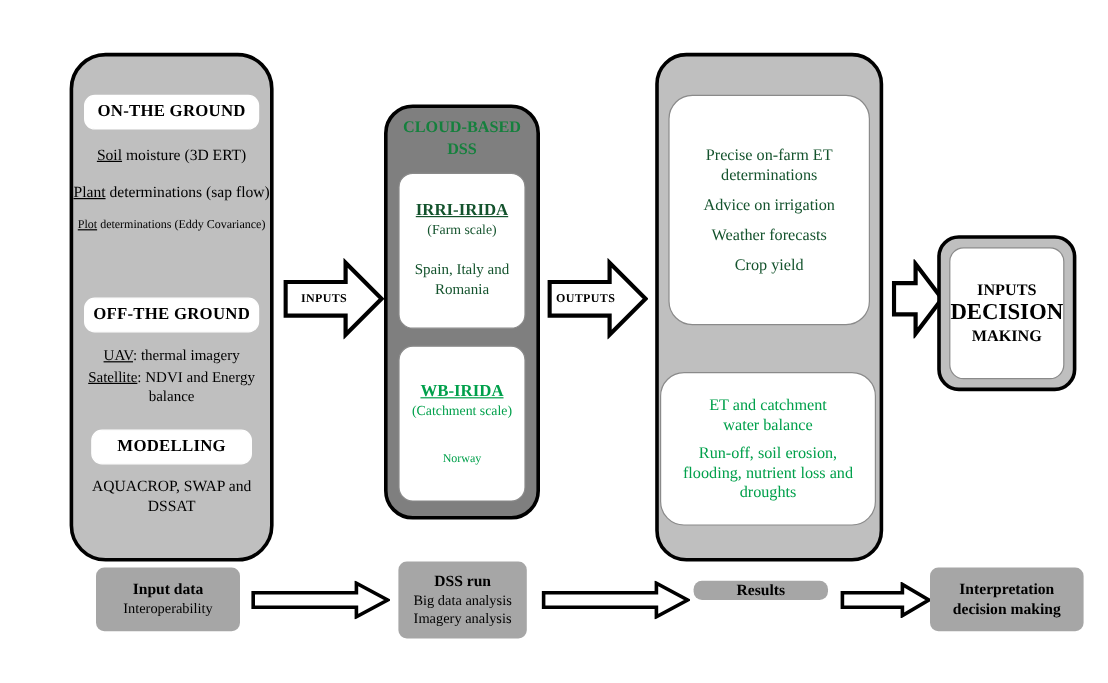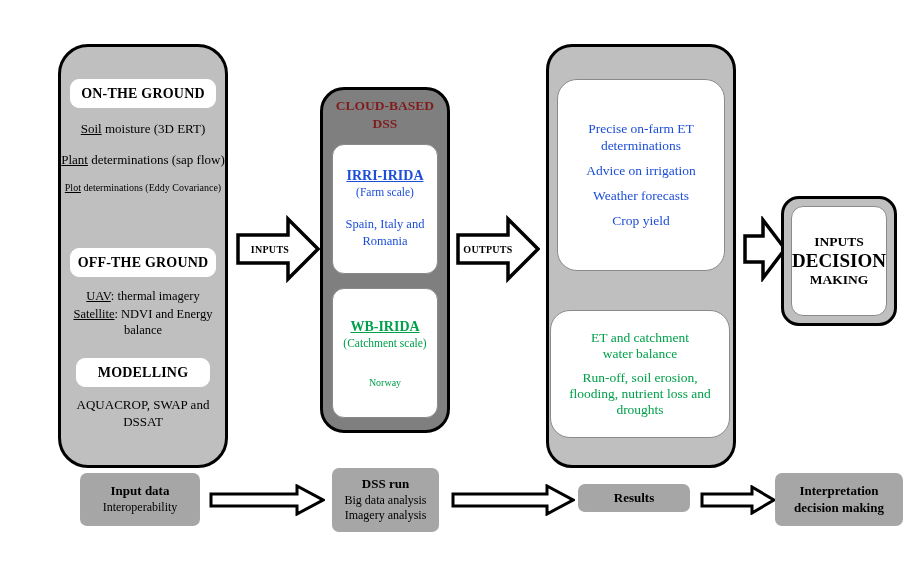--- a/index.html
+++ b/index.html
@@ -18,23 +18,23 @@
               align-items:center;justify-content:center;text-align:center;}
 
   .hdr-pill{position:absolute;box-sizing:border-box;background:#ffffff;
             border:1px solid #ffffff;border-radius:9px;display:flex;
             align-items:center;justify-content:center;font-weight:bold;
             letter-spacing:.2px;}
 
   .txt{position:absolute;text-align:center;line-height:1.28;}
   .u{text-decoration:underline;}
 
-  .blue{color:#1d4ed8;}
+  .blue{color:#14532d;}
   .green{color:#00a04b;}
-  .white-t{color:#7f1d1d;}
+  .white-t{color:#15803d;}
 
   
   .gbox{position:absolute;box-sizing:border-box;background:#a6a6a6;
         border-radius:7px;display:flex;flex-direction:column;
         align-items:center;justify-content:center;text-align:center;
         line-height:1.3;}
   .gbox .b{font-weight:bold;}
 
   
   .arrow{position:absolute;}
@@ -156,21 +156,21 @@
     <div style="font-size:12px;">Big data analysis</div>
     <div style="font-size:12px;">Imagery analysis</div>
   </div>
 
   <div class="arrow" style="left:451px;top:484px;width:124px;height:32px;">
     <svg viewBox="0 0 124 32" preserveAspectRatio="none">
       <polygon points="2,10 96,10 96,2 122,16 96,30 96,22 2,22" fill="#ffffff" stroke="#000000" stroke-width="3" stroke-linejoin="miter"></polygon>
     </svg>
   </div>
 
-  <div class="gbox" style="left:578px;top:484px;width:112px;height:28px;">
+  <div class="gbox" style="left:578px;top:484px;width:112px;height:16px;">
     <div class="b" style="font-size:13px;">Results</div>
   </div>
 
   <div class="arrow" style="left:700px;top:485px;width:76px;height:30px;">
     <svg viewBox="0 0 76 30" preserveAspectRatio="none">
       <polygon points="2,9 52,9 52,2 74,15 52,28 52,21 2,21" fill="#ffffff" stroke="#000000" stroke-width="3" stroke-linejoin="miter"></polygon>
     </svg>
   </div>
 
   <div class="gbox" style="left:775px;top:473px;width:128px;height:53px;">

